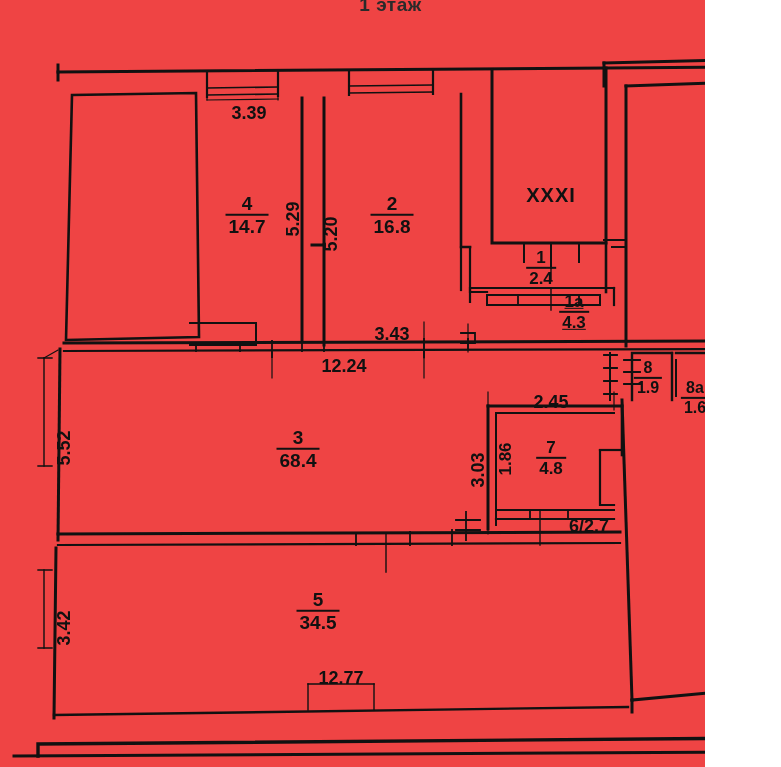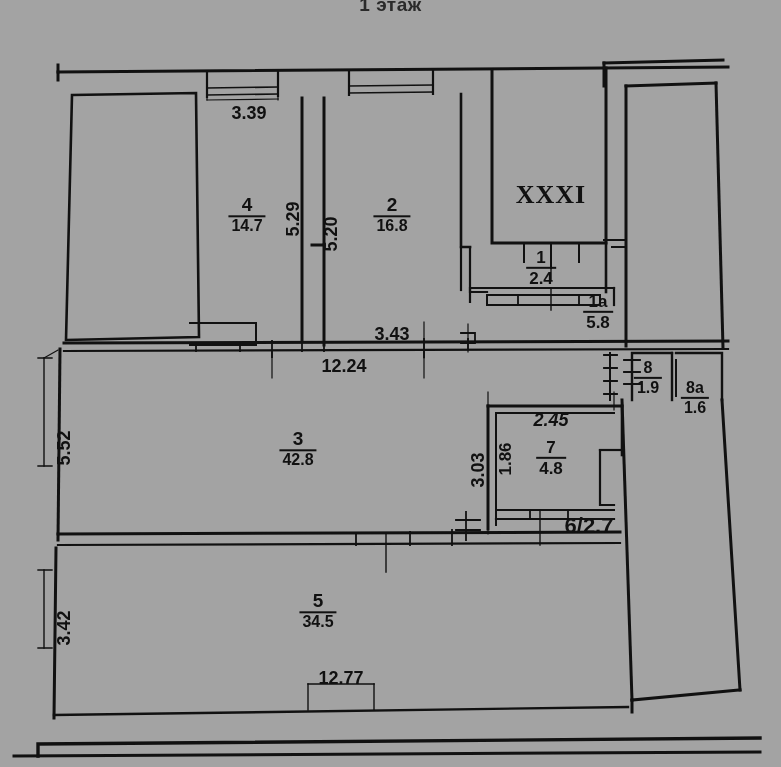--- a/index.html
+++ b/index.html
@@ -6,23 +6,23 @@
   html, body {
     margin: 0;
     padding: 0;
     background: #ffffff;
   }
   body {
     font-family: "Liberation Sans", sans-serif;
   }
   #plan-root {
     position: relative;
-    width: 781px;
+    width: 705px;
     height: 767px;
-    background: #a3a3a3;
+    background: #ef4444;
     overflow: hidden;
   }
   #plan-svg {
     position: absolute;
     left: 0;
     top: 0;
     width: 781px;
     height: 767px;
     display: block;
   }
@@ -51,48 +51,47 @@
     white-space: nowrap;
   }
   .room-label .rl-num {
     display: block;
     font-size: 19px;
     font-weight: 700;
     padding: 0 5px;
   }
   .room-label .rl-area {
     display: block;
-    font-size: 16px;
+    font-size: 19px;
     font-weight: 700;
     border-top: 2px solid #111111;
     padding: 1px 3px 0 3px;
   }
   .room-label.compact .rl-num,
   .room-label.compact .rl-area {
     font-size: 17px;
   }
   .room-label.tiny .rl-num,
   .room-label.tiny .rl-area {
     font-size: 16px;
   }
   
   .plain-label {
     position: absolute;
     transform: translate(-50%, -50%);
     color: #111111;
     font-family: "Liberation Sans", sans-serif;
-    font-size: 22px;
+    font-size: 18px;
     font-weight: 700;
     white-space: nowrap;
   }
   .plain-label.roman {
-    font-size: 26px;
+    font-size: 20px;
     letter-spacing: 1px;
     font-weight: 600;
-    font-family: Liberation Serif, serif;
   }
   
   .dim {
     position: absolute;
     transform: translate(-50%, -50%);
     color: #111111;
     font-family: "Liberation Sans", sans-serif;
     font-size: 18px;
     font-weight: 600;
     white-space: nowrap;
@@ -311,38 +310,38 @@
   <div class="room-label" style="left:392px; top:215px;">
     <span class="rl-num">2</span>
     <span class="rl-area">16.8</span>
   </div>
 
   <div class="room-label compact" style="left:541px; top:268px;">
     <span class="rl-num">1</span>
     <span class="rl-area">2.4</span>
   </div>
 
-  <div class="room-label compact" style="left:598px; top:312px;">
+  <div class="room-label compact" style="left:574px; top:312px;text-decoration:underline;">
     <span class="rl-num">1a</span>
-    <span class="rl-area">5.8</span>
+    <span class="rl-area">4.3</span>
   </div>
 
   <div class="room-label tiny" style="left:648px; top:378px;">
     <span class="rl-num">8</span>
     <span class="rl-area">1.9</span>
   </div>
 
   <div class="room-label tiny" style="left:695px; top:398px;">
     <span class="rl-num">8a</span>
     <span class="rl-area">1.6</span>
   </div>
 
   <div class="room-label" style="left:298px; top:449px;">
     <span class="rl-num">3</span>
-    <span class="rl-area">42.8</span>
+    <span class="rl-area">68.4</span>
   </div>
 
   <div class="room-label compact" style="left:551px; top:458px;">
     <span class="rl-num">7</span>
     <span class="rl-area">4.8</span>
   </div>
 
   <div class="room-label" style="left:318px; top:611px;">
     <span class="rl-num">5</span>
     <span class="rl-area">34.5</span>
@@ -357,21 +356,21 @@
   <div class="dim vert" style="left:293px; top:219px;">5.29</div>
 
   <div class="dim vert" style="left:331px; top:234px;">5.20</div>
 
   <div class="dim" style="left:392px; top:334px;">3.43</div>
 
   <div class="dim" style="left:344px; top:366px;">12.24</div>
 
   <div class="dim vert" style="left:64px; top:448px;">5.52</div>
 
-  <div class="dim" style="left:551px; top:420px;font-style:italic;">2.45</div>
+  <div class="dim" style="left:551px; top:402px;">2.45</div>
 
   <div class="dim vert" style="left:478px; top:470px;">3.03</div>
 
   <div class="dim vert small" style="left:506px; top:459px;">1.86</div>
 
   <div class="dim vert" style="left:64px; top:628px;">3.42</div>
 
   <div class="dim" style="left:341px; top:678px;">12.77</div>
 
 </div>

